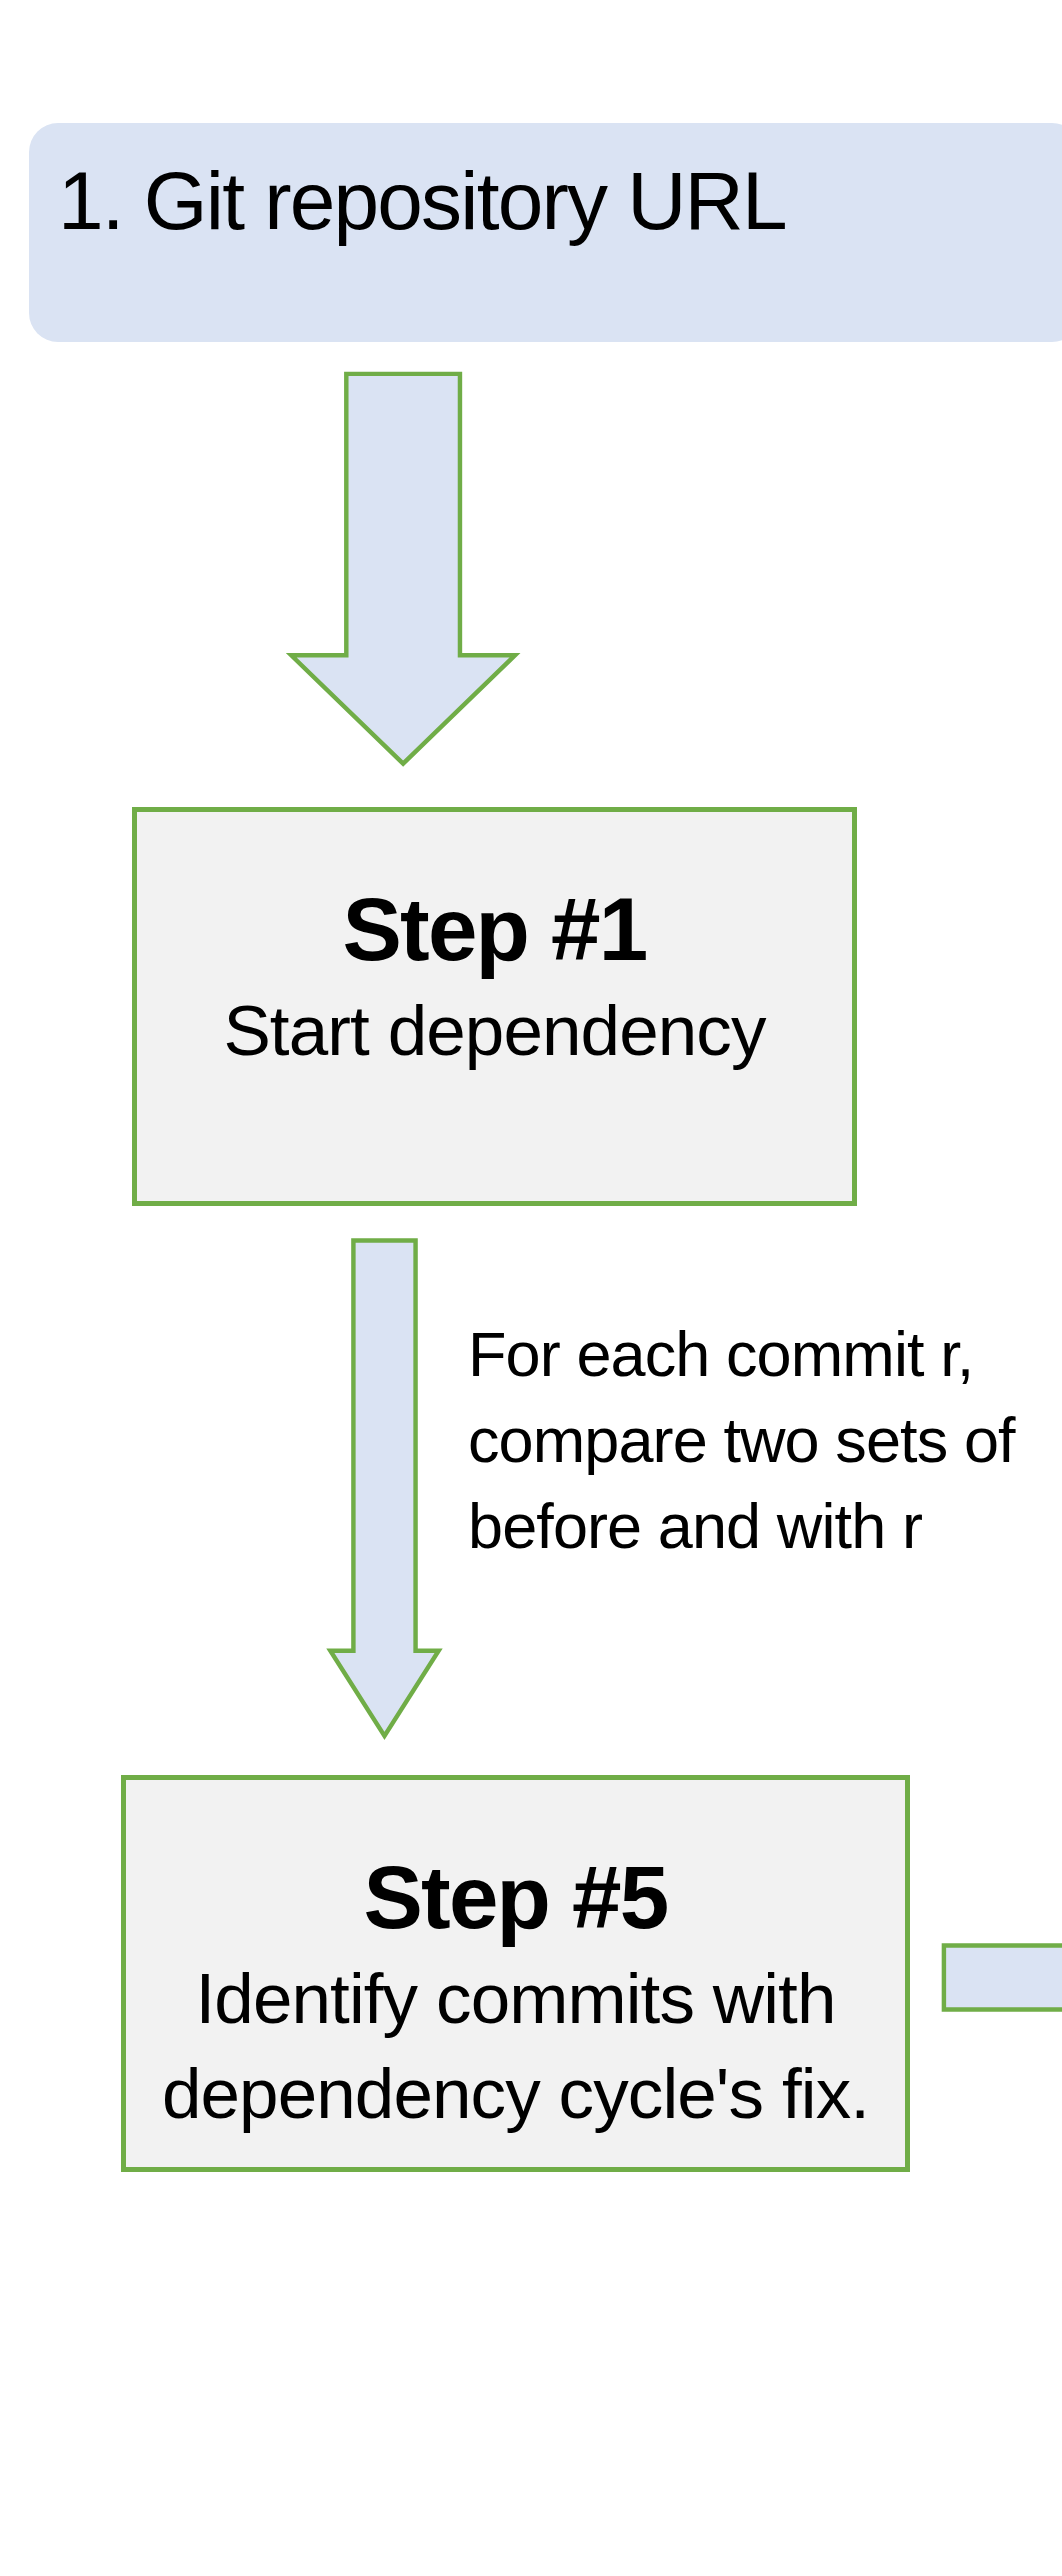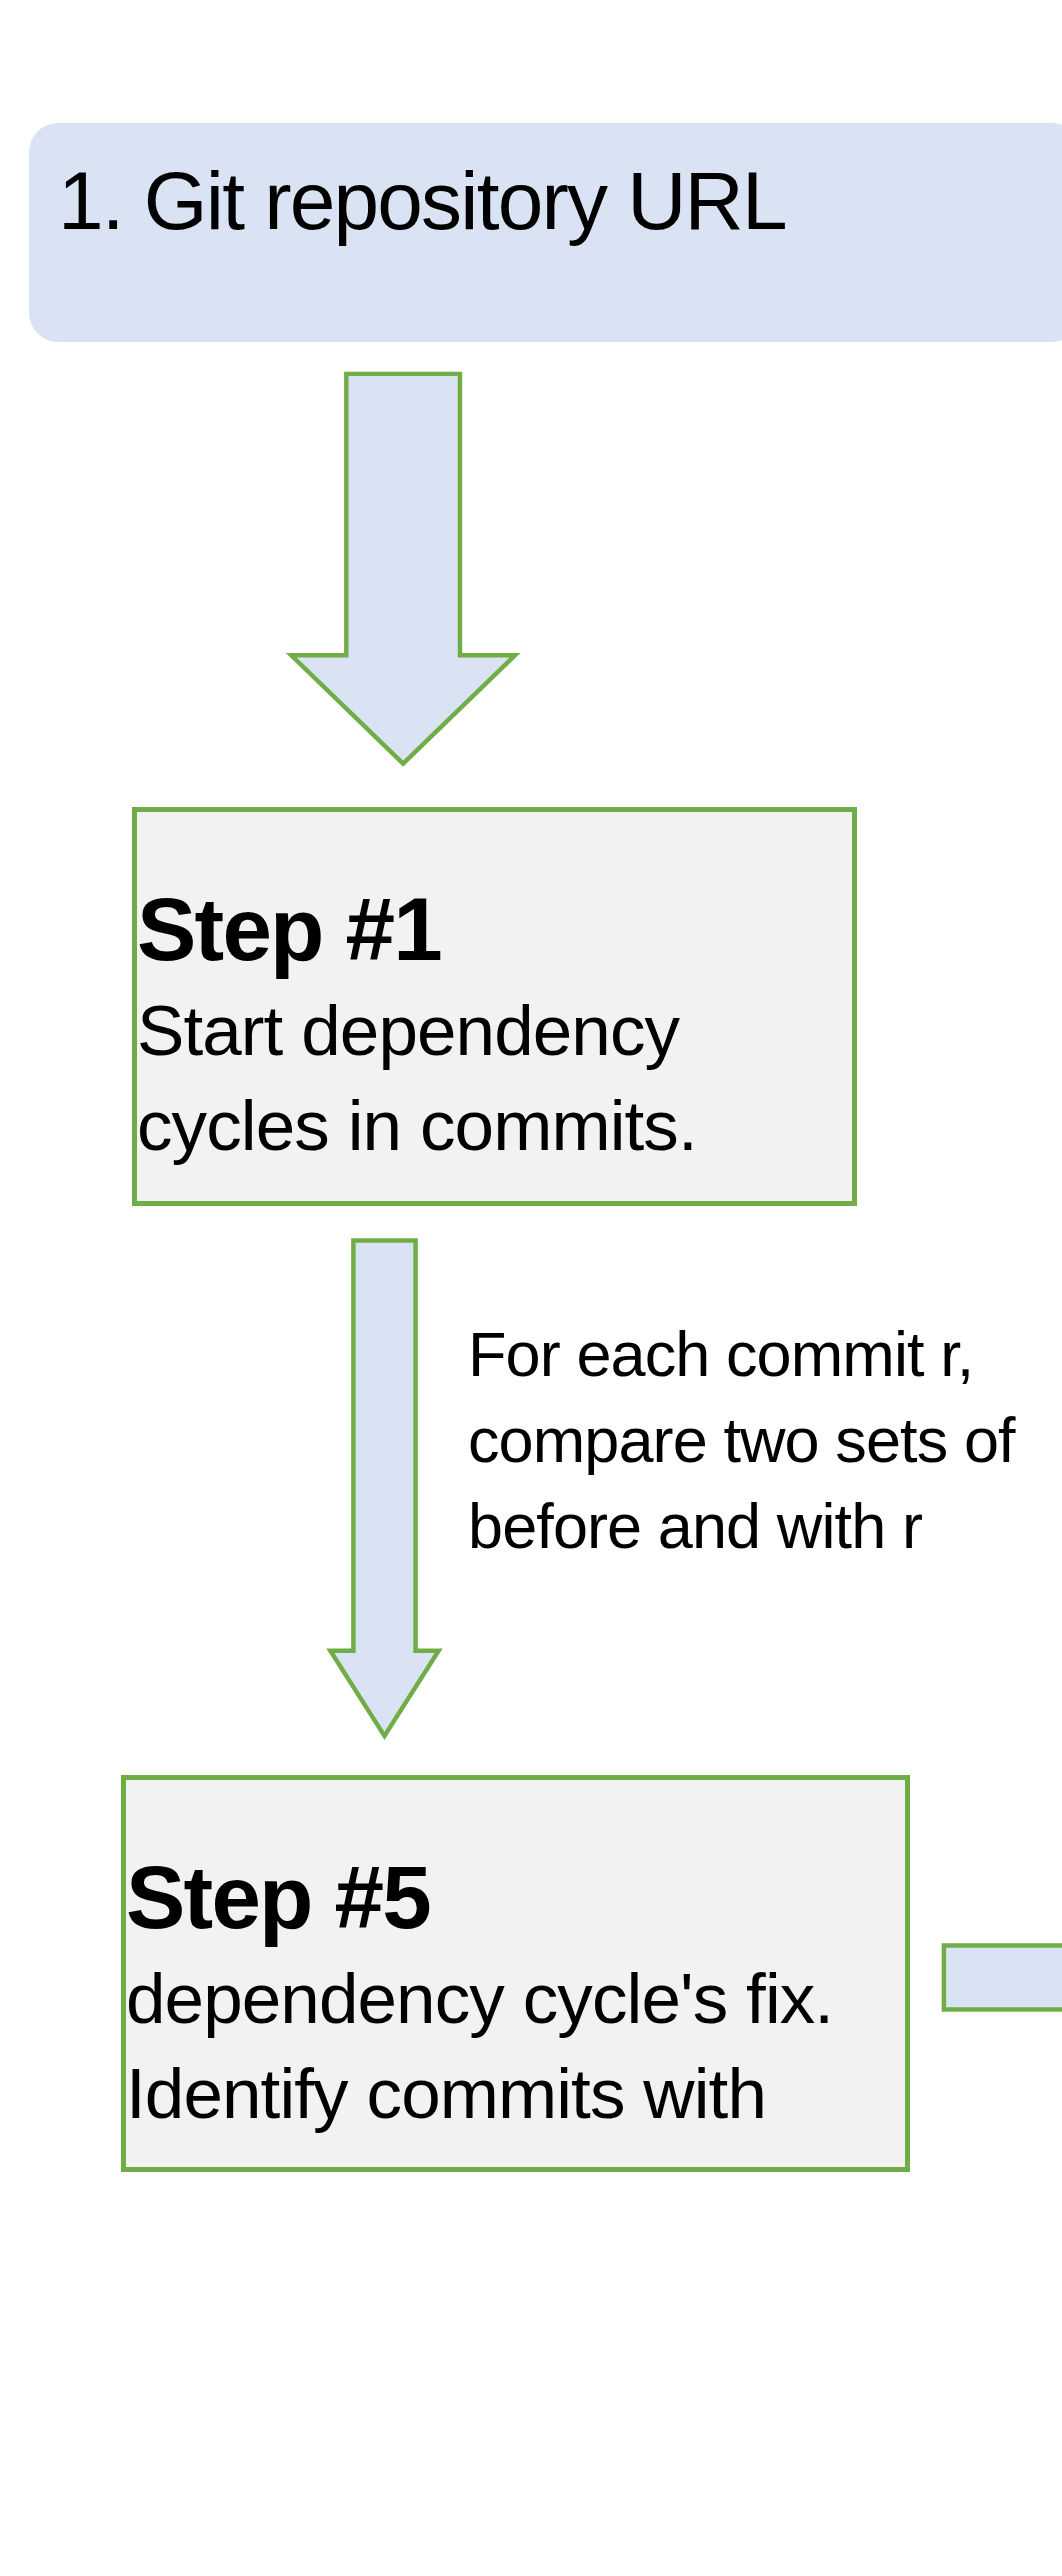--- a/index.html
+++ b/index.html
@@ -41,21 +41,21 @@
     fill:var(--blue);
     stroke:var(--green);
     stroke-width:5;
     stroke-linejoin:miter;
   }
   
   .step-box{
     background:var(--gray);
     border:5.3px solid var(--green);
     box-sizing:border-box;
-    text-align:left;
+    text-align:center;
     padding-top:64px;
   }
   .step1{left:132px;top:807px;width:725px;height:399px;}
   .step2{left:121px;top:1775px;width:789px;height:397px;}
   .step-title{
     font-size:89px;
     font-weight:bold;
     line-height:107px;
     letter-spacing:-1.8px;
   }
@@ -87,27 +87,26 @@
 
 <svg class="abs shape-layer" viewBox="0 0 1196 2901" width="1062" height="2576" xmlns="http://www.w3.org/2000/svg">
   <polygon class="arrow-shape" points="390,421 518,421 518,738 580,738 454,860 328,738 390,738"></polygon>
   <polygon class="arrow-shape" points="398,1397 468,1397 468,1859 494,1859 433,1955 372,1859 398,1859"></polygon>
   <polygon class="arrow-shape" points="1063,2191 1210,2191 1210,2263 1063,2263"></polygon>
 </svg>
 
 <div class="abs step-box step1">
   <div class="step-title">Step #1</div>
   <div class="step-line">Start dependency</div>
-  <div class="step-line">cycles in commits.</div>
 </div>
 
 <div class="abs annotation">
   <span class="annotation-line">For each commit r,</span>
   <span class="annotation-line">compare two sets of</span>
   <span class="annotation-line">before and with r</span>
 </div>
 
 <div class="abs step-box step2">
   <div class="step-title">Step #5</div>
+  <div class="step-line">Identify commits with</div>
   <div class="step-line">dependency cycle's fix.</div>
-  <div class="step-line">Identify commits with</div>
 </div>
 
 
 </body></html>

